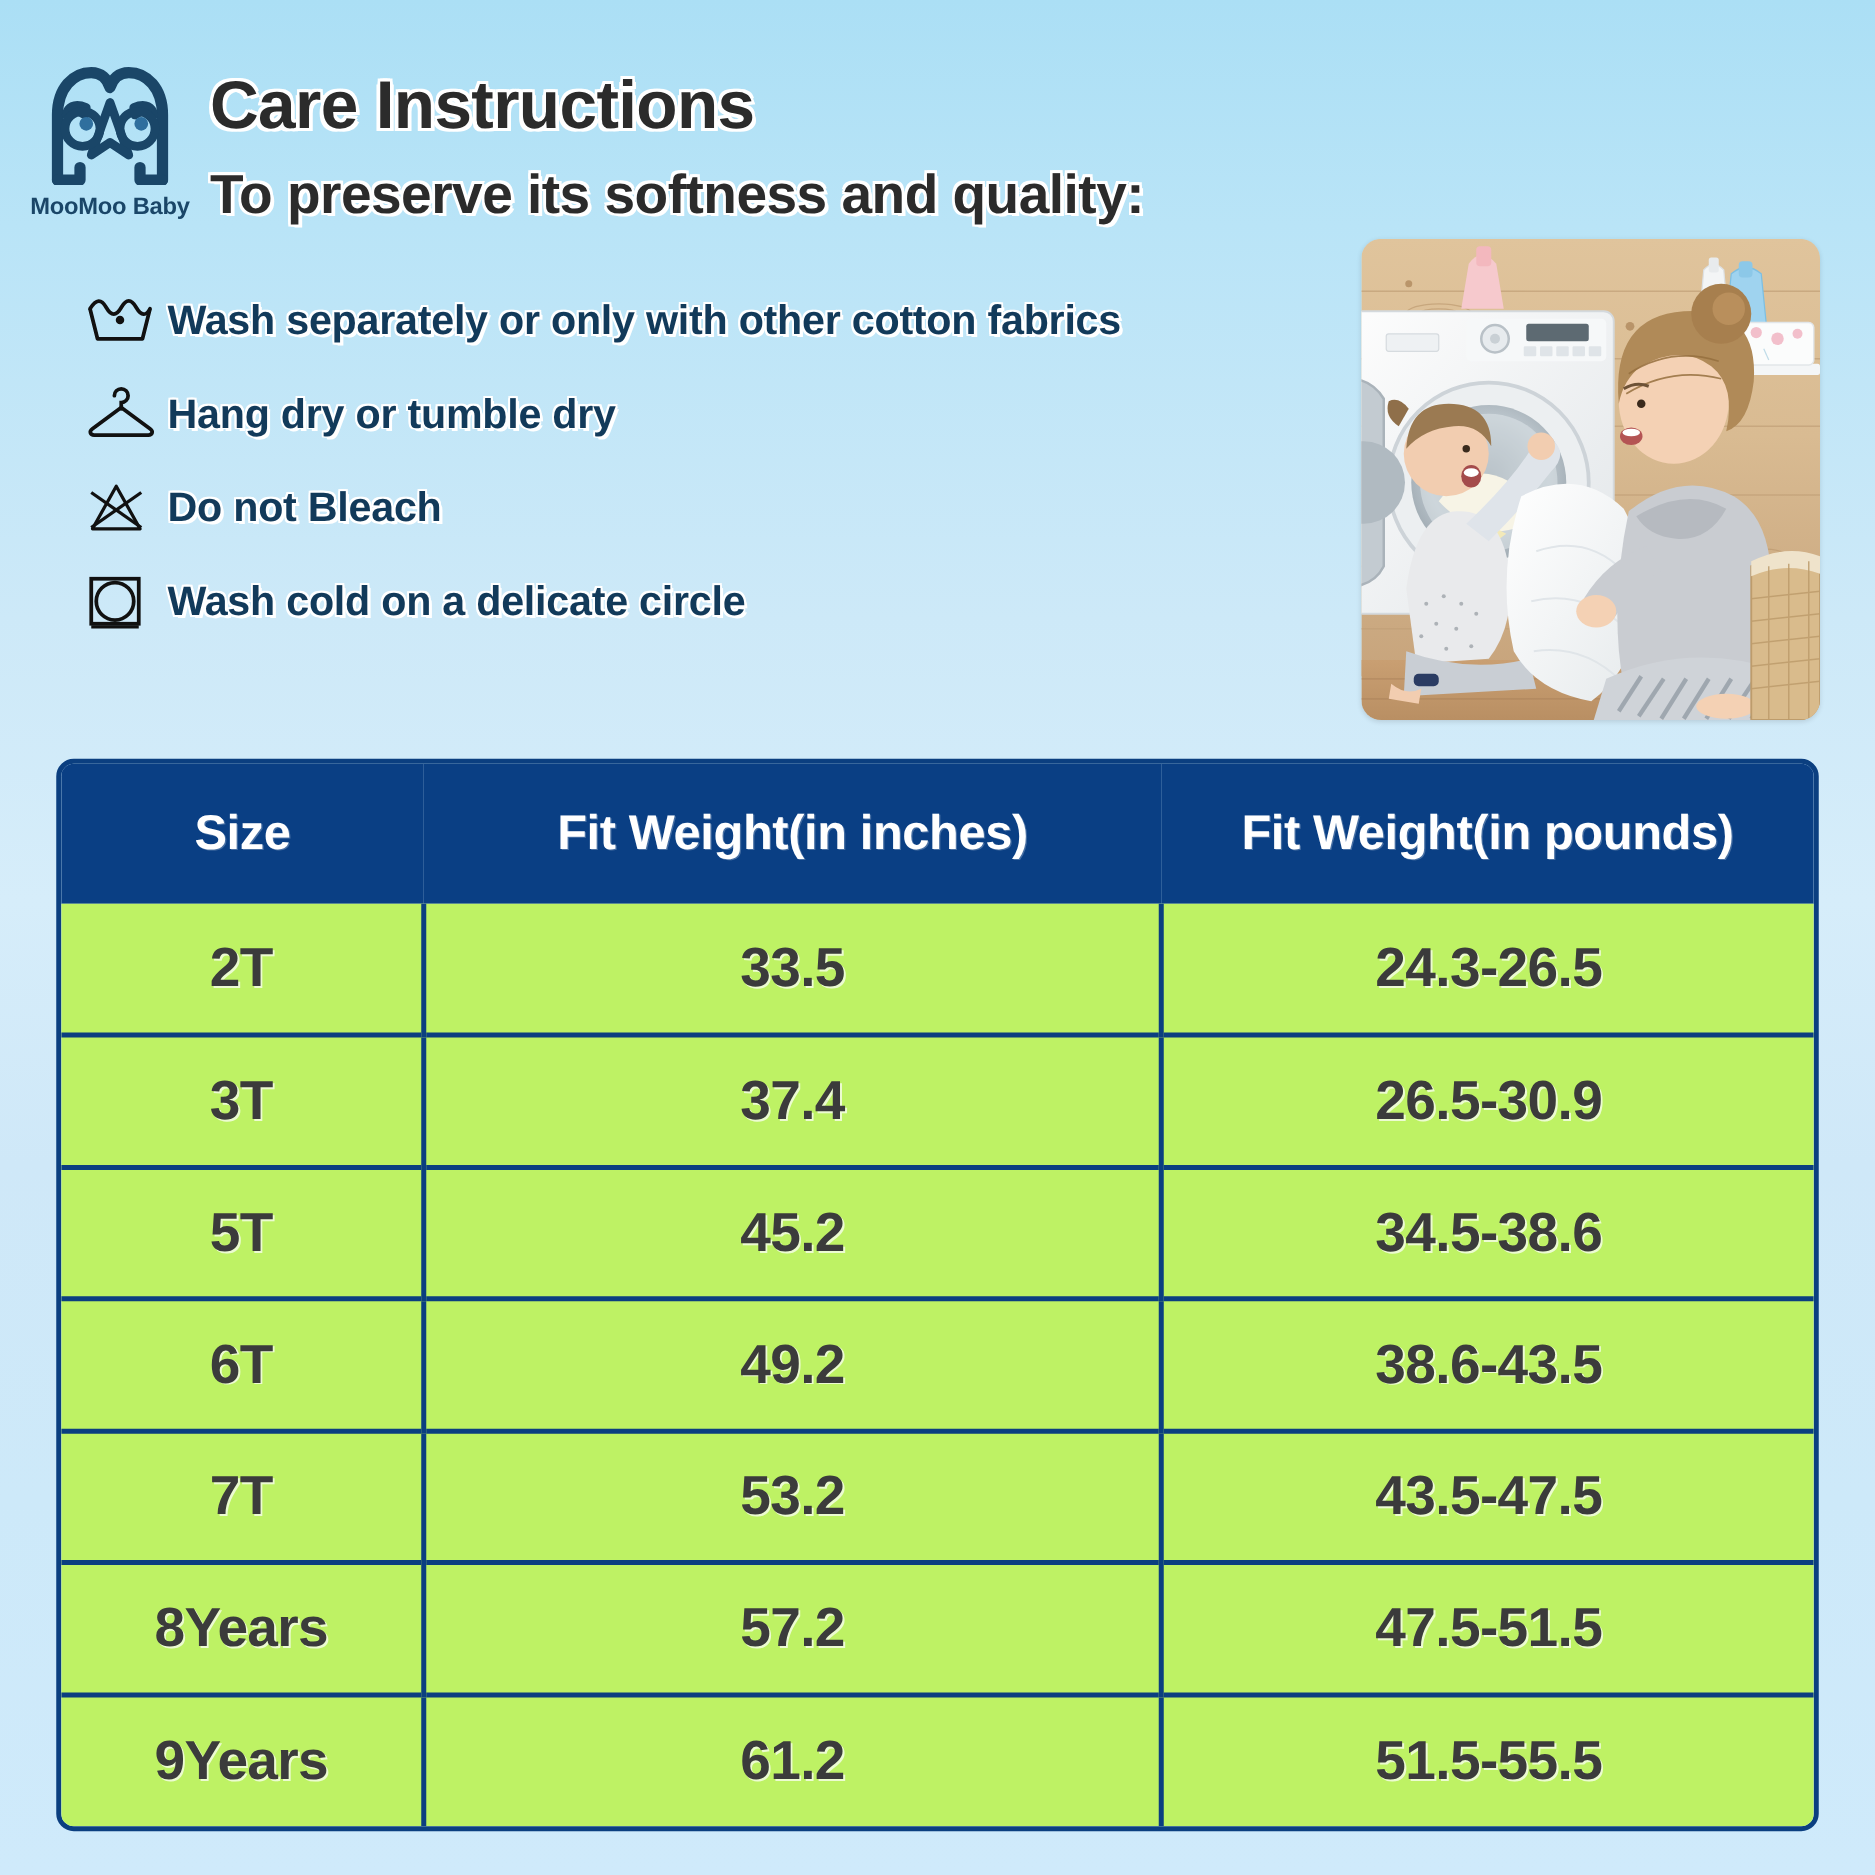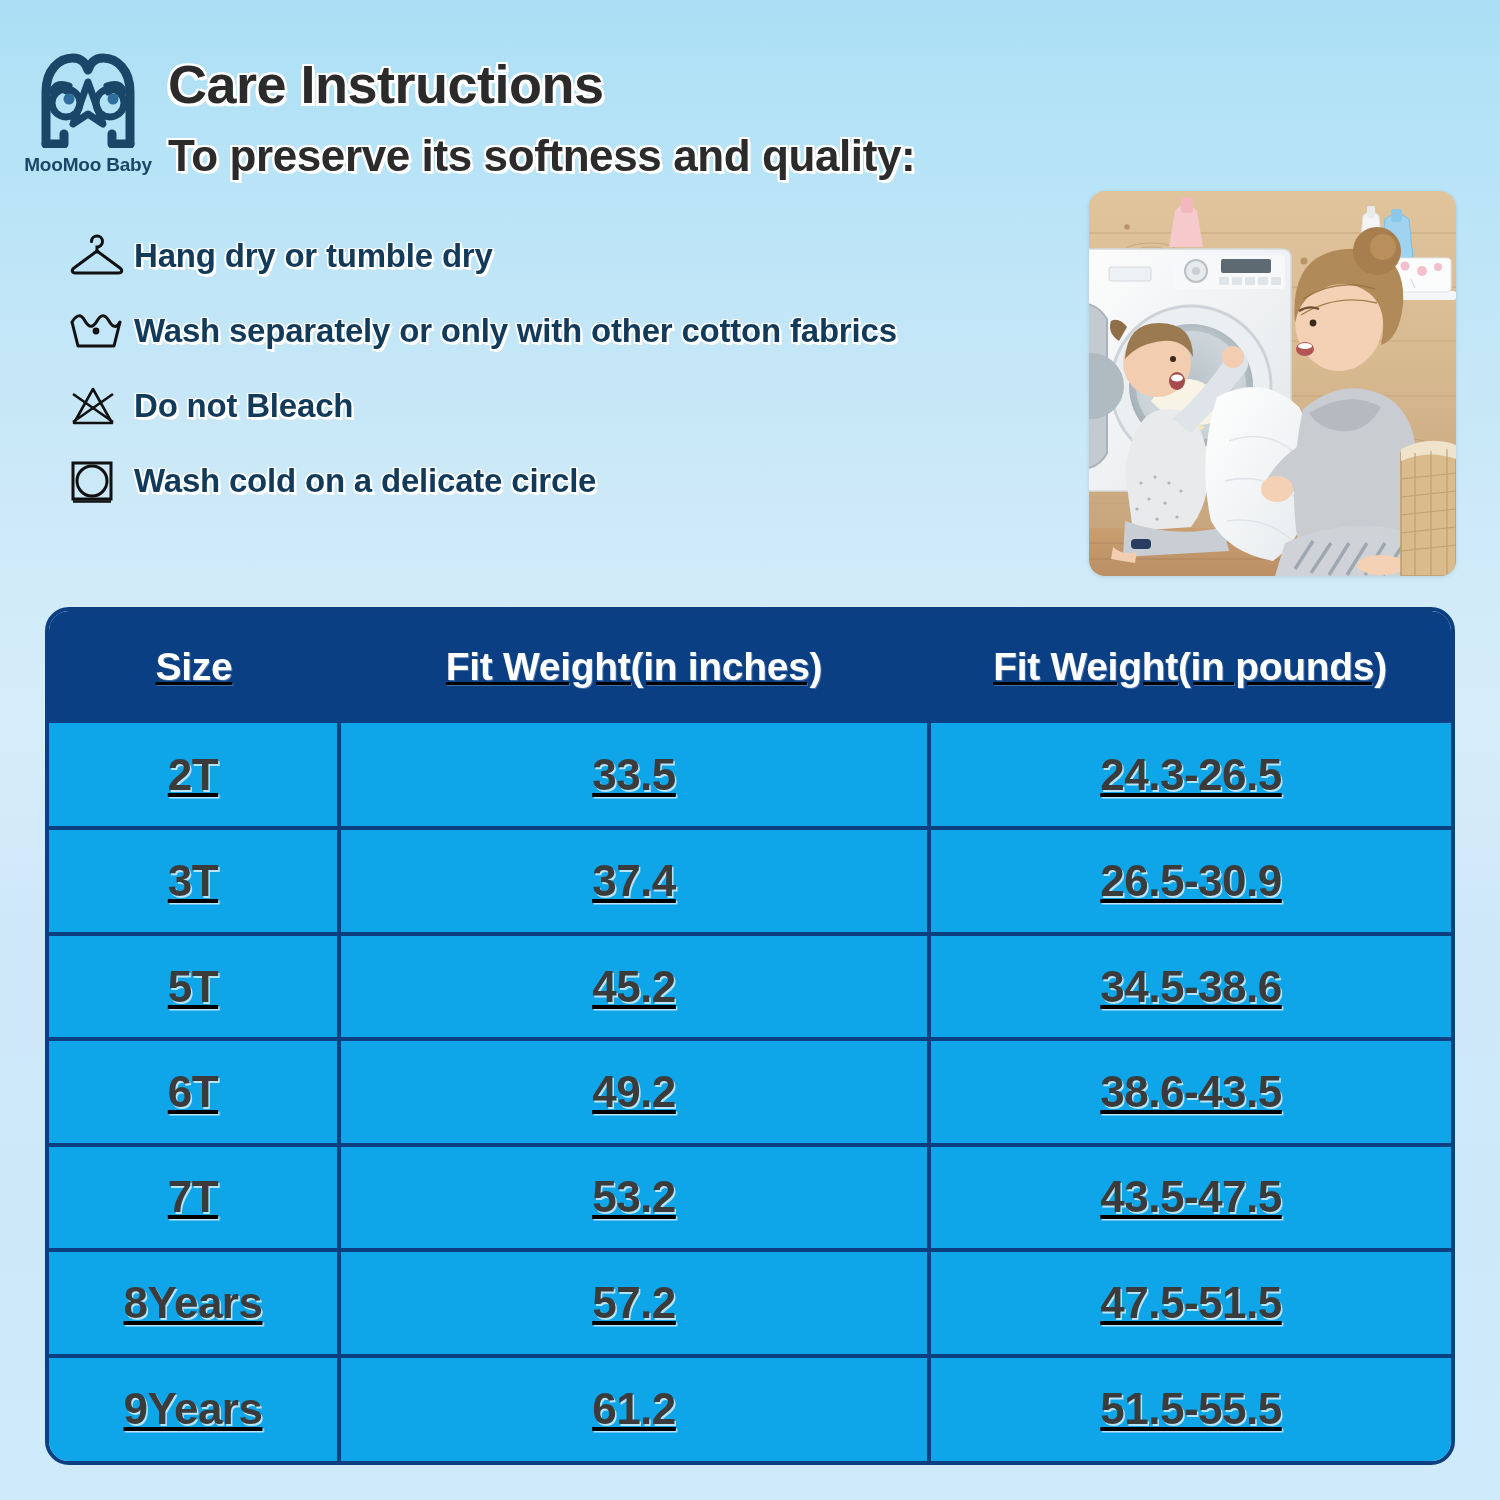--- a/index.html
+++ b/index.html
@@ -125,46 +125,45 @@
   }
   .photo svg { display: block; width: 100%; height: 100%; }
 
   
   .size-table {
     position: absolute;
     left: 45px;
     top: 607px;
     width: 1410px;
     height: 858px;
-    border-radius: 24px;
+    border-radius: 14px;
     background: #d0ecfb;
     border: 4px solid #0b3f80;
     overflow: hidden;
-    text-decoration: underline;
   }
   table {
     width: 100%;
     height: 100%;
     border-collapse: collapse;
     table-layout: fixed;
   }
   thead th {
     background: #0a3f84;
     color: #ffffff;
     height: 112px;
     font-size: 39px;
     font-weight: bold;
     letter-spacing: -0.3px;
     text-align: center;
     vertical-align: middle;
     border: none;
     text-shadow: 1px 1px 0 rgba(255,255,255,0.25);
   }
   tbody td {
-    background: #0ea5e9;
+    background: #bef264;
     color: #3b3b3b;
     height: 93px;
     font-size: 44px;
     font-weight: bold;
     text-align: center;
     vertical-align: middle;
     border-top: 4px solid #0b3f80;
     border-right: 4px solid #0b3f80;
     letter-spacing: -0.5px;
     text-shadow: 1.5px 1.5px 0 rgba(255,255,255,0.7);
@@ -202,37 +201,37 @@
   <div class="title-block">
     <div class="main-title">Care Instructions</div>
     <div class="sub-title">To preserve its softness and quality:</div>
   </div>
 </div>
 
 <div class="care-list">
 
   <div class="care-row">
     <span class="care-icon">
-      <svg width="58" height="44" viewBox="0 0 58 44">
-        <path d="M29 18 V13 A5.5 5.5 0 1 0 23.5 7.5" fill="none" stroke="#111" stroke-width="3" stroke-linecap="round"></path>
-        <path d="M29 17 L6 34 C3 36.2 4.2 39 7.3 39 H50.7 C53.8 39 55 36.2 52 34 Z" fill="none" stroke="#111" stroke-width="3" stroke-linejoin="round"></path>
-      </svg>
-    </span>
-    <span class="care-text">Hang dry or tumble dry</span>
-  </div>
-
-  <div class="care-row">
-    <span class="care-icon">
       <svg width="56" height="42" viewBox="0 0 56 42">
         <path d="M4 12 L10 36 H46 L52 12" fill="none" stroke="#111" stroke-width="3" stroke-linejoin="round"></path>
         <path d="M4 12 C9 4 13 4 17 11 C21 18 25 18 29 11 C33 4 37 4 41 11 C45 18 49 18 52 12" fill="none" stroke="#111" stroke-width="3" stroke-linejoin="round" stroke-linecap="round"></path>
         <circle cx="28" cy="21" r="3.4" fill="#111"></circle>
       </svg>
     </span>
     <span class="care-text">Wash separately or only with other cotton fabrics</span>
+  </div>
+
+  <div class="care-row">
+    <span class="care-icon">
+      <svg width="58" height="44" viewBox="0 0 58 44">
+        <path d="M29 18 V13 A5.5 5.5 0 1 0 23.5 7.5" fill="none" stroke="#111" stroke-width="3" stroke-linecap="round"></path>
+        <path d="M29 17 L6 34 C3 36.2 4.2 39 7.3 39 H50.7 C53.8 39 55 36.2 52 34 Z" fill="none" stroke="#111" stroke-width="3" stroke-linejoin="round"></path>
+      </svg>
+    </span>
+    <span class="care-text">Hang dry or tumble dry</span>
   </div>
 
   <div class="care-row">
     <span class="care-icon">
       <svg width="50" height="46" viewBox="0 0 50 46">
         <path d="M25 6 L44 40 H6 Z" fill="none" stroke="#111" stroke-width="2.6" stroke-linejoin="round"></path>
         <line x1="5" y1="11" x2="45" y2="39" stroke="#111" stroke-width="2.6"></line>
         <line x1="45" y1="11" x2="5" y2="39" stroke="#111" stroke-width="2.6"></line>
       </svg>
     </span>

